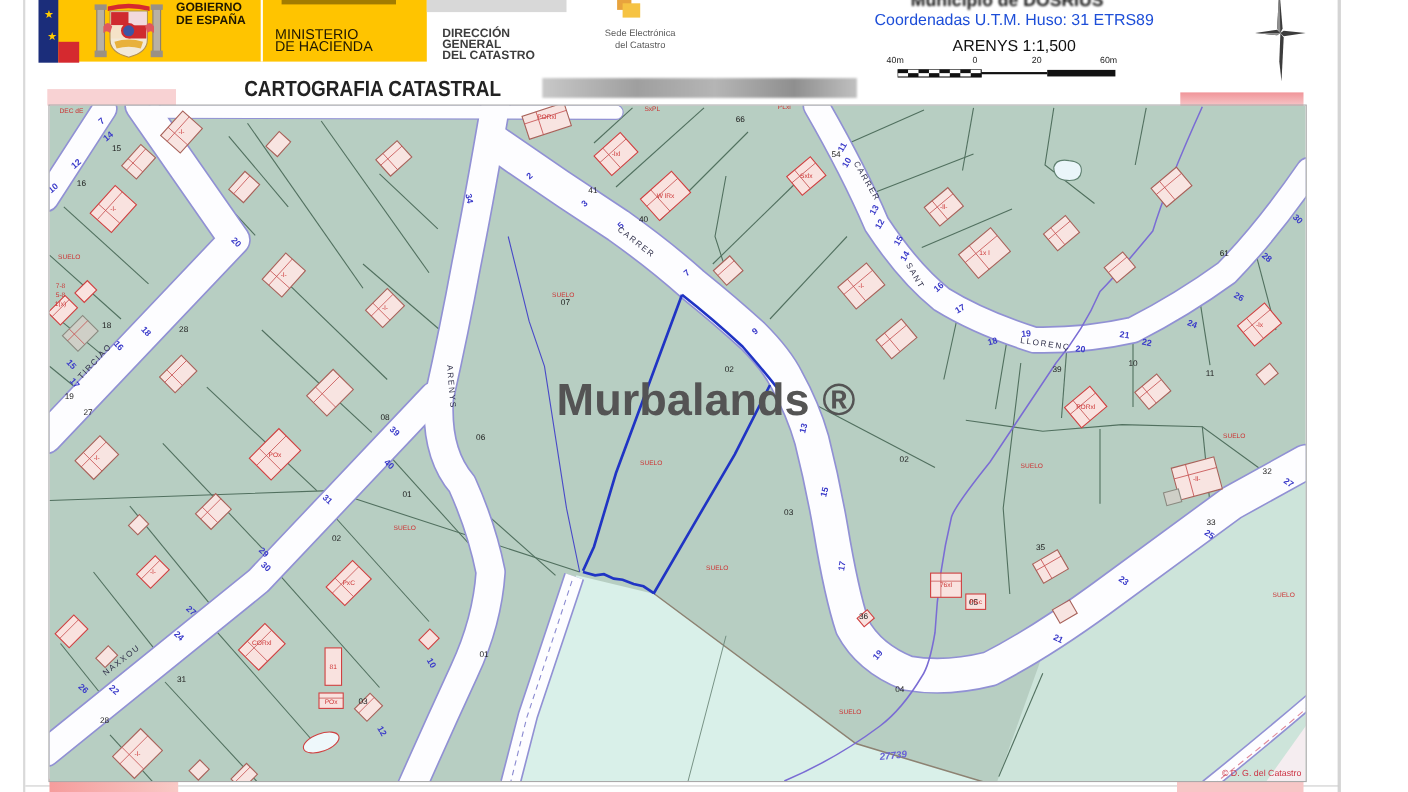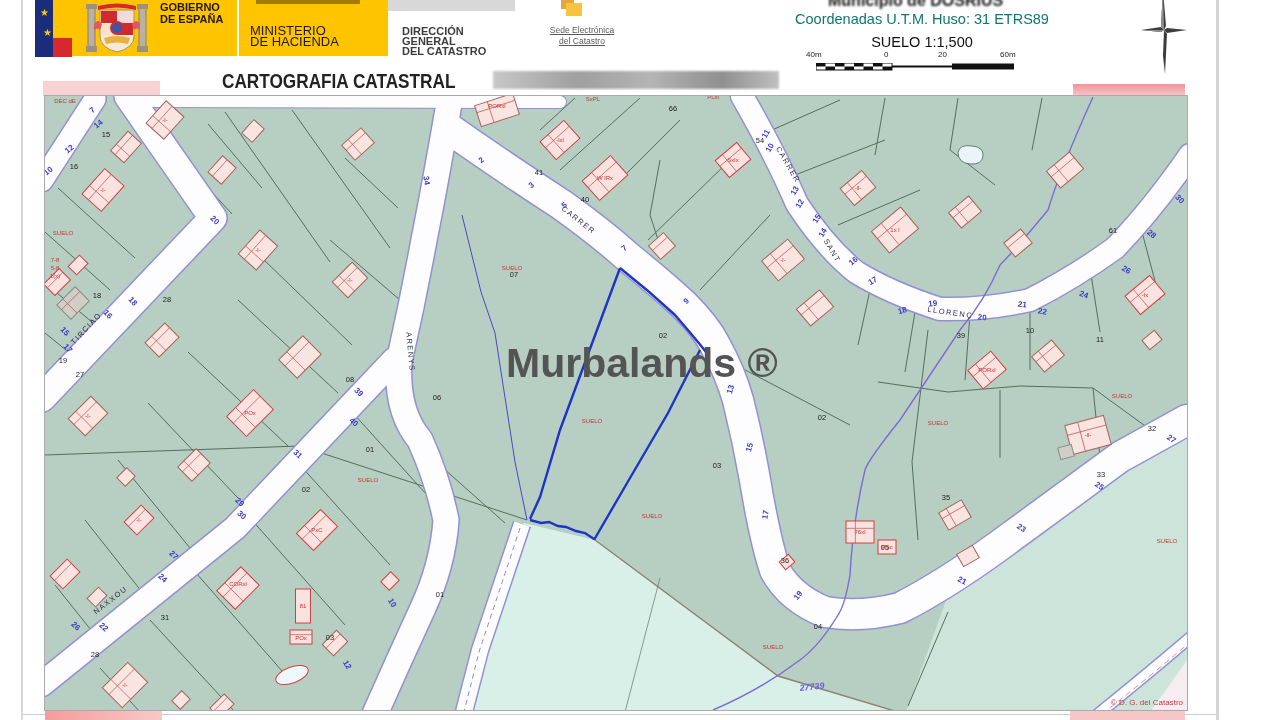--- a/index.html
+++ b/index.html
@@ -51,27 +51,27 @@
 
 <div class="abs" style="left:250px;top:25px;width:100px;font-weight:normal;font-size:13px;line-height:11px;color:#201800;">MINISTERIO<br>DE HACIENDA</div>
 
 <div class="abs" style="left:388px;top:0;width:127px;height:11px;background:#d8d8d8;"></div>
 
 <div class="abs" style="left:402px;top:26px;width:110px;font-size:11px;line-height:10px;color:#3d3d3d;font-weight:bold;">DIRECCIÓN GENERAL<br>DEL CATASTRO</div>
 
 <div class="abs" style="left:561px;top:0;width:13px;height:9px;background:#e8a33d;"></div>
 <div class="abs" style="left:566px;top:3px;width:16px;height:13px;background:#f6c343;"></div>
 
-<div class="abs" style="left:512px;top:25px;width:140px;font-size:8.5px;line-height:11px;color:#5a5a5a;text-align:center;text-decoration:underline;">Sede Electrónica<br>del Catastro</div>
+<div class="abs" style="left:512px;top:25px;width:140px;font-size:8.5px;line-height:11px;color:#5a5a5a;text-align:center;">Sede Electrónica<br>del Catastro</div>
 
 <div class="abs" style="left:828px;top:-8px;font-weight:bold;font-size:16px;color:#1a1a1a;filter:blur(1.2px);">Municipio de DOSRIUS</div>
 
-<div class="abs" style="left:752px;top:11px;width:340px;text-align:center;font-size:14.5px;color:#0f766e;">Coordenadas U.T.M. Huso: 31 ETRS89</div>
-
-<div class="abs" style="left:752px;top:34px;width:340px;text-align:center;font-size:14.5px;color:#111;">SUELO 1:1,500</div>
+<div class="abs" style="left:752px;top:11px;width:340px;text-align:center;font-size:14.5px;color:#1d4ed8;">Coordenadas U.T.M. Huso: 31 ETRS89</div>
+
+<div class="abs" style="left:752px;top:34px;width:340px;text-align:center;font-size:14.5px;color:#111;">ARENYS 1:1,500</div>
 
 <div class="abs" style="left:806px;top:50px;font-size:8px;color:#222;">40m</div>
 <div class="abs" style="left:884px;top:50px;font-size:8px;color:#222;">0</div>
 <div class="abs" style="left:938px;top:50px;font-size:8px;color:#222;">20</div>
 <div class="abs" style="left:1000px;top:50px;font-size:8px;color:#222;">60m</div>
 
 <svg class="abs" style="left:816px;top:63px;" width="202" height="8" viewBox="0 0 202 8">
   <rect x="0" y="0" width="76" height="7" fill="#fff" stroke="#111" stroke-width="1"></rect>
   <g fill="#111">
     <rect x="0" y="0" width="9.5" height="3.5"></rect>

